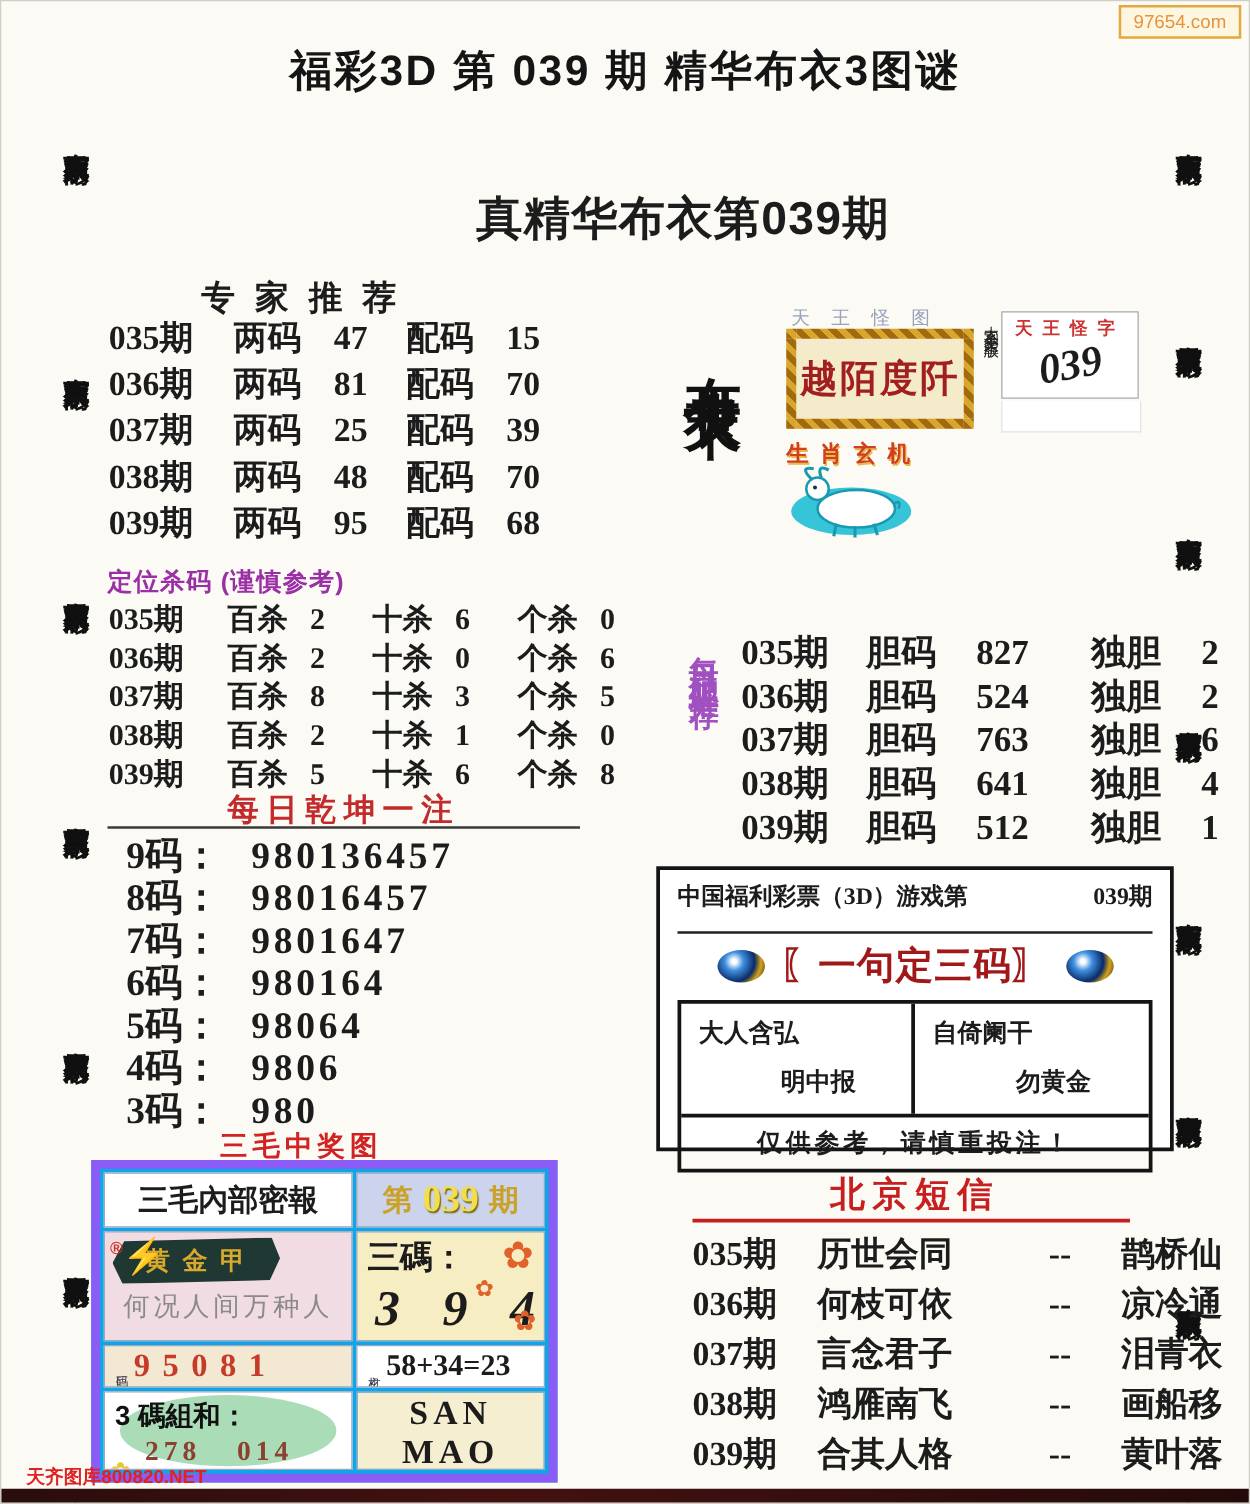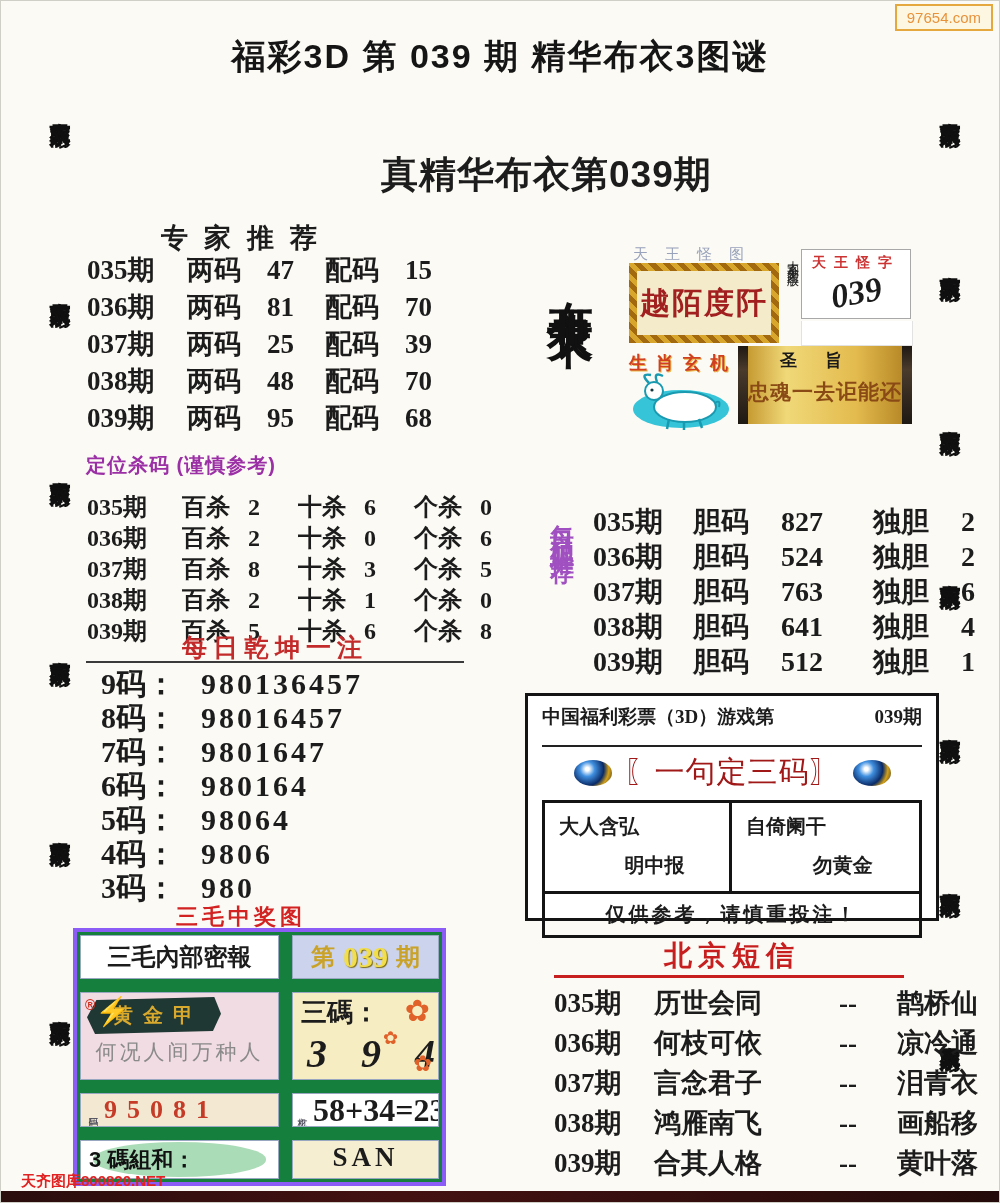--- a/index.html
+++ b/index.html
@@ -20,34 +20,34 @@
   .bottom-bar{left:0;top:1190px;width:1000px;height:13px;background:linear-gradient(90deg,#2a0d0d,#441111 40%,#240a0a);}
   
   .subtitle{left:380px;top:149px;font:bold 37px "Liberation Sans",sans-serif;letter-spacing:1px;}
   .expert-title{left:160px;top:219px;font-weight:bold;font-size:27px;letter-spacing:16px;}
   .rows{display:flex;flex-direction:column;}
   .xrow{display:flex;align-items:baseline;font-size:27px;height:37px;font-weight:600;}
   .xrow .p{width:100px;} .xrow .l{width:80px;} .xrow .v{width:58px;}
   .expert-rows{left:86px;top:251px;}
   .kill-title{left:85px;top:451px;color:#9b2fa5;font:bold 20px "Liberation Sans",sans-serif;letter-spacing:1px;}
   .krow{display:flex;align-items:baseline;font-size:24px;height:31px;font-weight:600;}
-  .krow .p{width:95px;} .krow .l{width:66px;margin-top:12px;} .krow .v{width:50px;}
+  .krow .p{width:95px;} .krow .l{width:66px;} .krow .v{width:50px;}
   .kill-rows{left:86px;top:478px;}
   .qk-title{left:85px;width:378px;top:630px;text-align:center;color:#c32b2b;
             font-weight:bold;font-size:25px;letter-spacing:6px;}
   .qk-line{left:85px;top:660px;width:378px;height:2px;background:#3a3a3a;}
   .qk-rows{left:100px;top:663px;}
   .qrow{display:flex;align-items:baseline;font-size:30px;height:34px;font-weight:bold;}
   .qrow .l{width:100px;} .qrow .v{letter-spacing:3px;}
   .sm-title{left:85px;width:310px;top:901px;text-align:center;color:#d22222;
             font-weight:bold;font-size:22px;letter-spacing:4px;}
   
-  .sanmao{left:72px;top:927px;width:373px;height:258px;background:#15803d;
-          border:4px solid #8b5cf6;box-sizing:border-box;padding:3px;
-          display:grid;grid-template-columns:199px 1fr;grid-template-rows:44px 88px 34px 1fr;gap:13px;}
+  .sanmao{left:72px;top:927px;width:373px;height:258px;background:#0ea5e9;
+          border:7px solid #8b5cf6;box-sizing:border-box;padding:3px;
+          display:grid;grid-template-columns:199px 1fr;grid-template-rows:44px 88px 34px 1fr;gap:3px;}
   .sanmao>div{border:1px solid #9aa7c0;box-sizing:border-box;position:relative;overflow:hidden;}
   .sm-c1{background:#fff;display:flex;align-items:center;justify-content:center;
          font:bold 24px "Liberation Sans",sans-serif;}
   .sm-c2{background:#ccd3ed;display:flex;align-items:center;justify-content:center;gap:8px;}
   .sm-c2 .zh{color:#c9a227;font-weight:bold;font-size:24px;}
   .sm-c2 .num{color:#f2de4a;font-weight:bold;font-size:30px;text-shadow:1px 1px 1px #7a6a10;}
   .sm-c3{background:#f2dce4;padding:4px 6px;}
   .banner{display:inline-block;background:#1f3833;color:#d8a92c;font-weight:bold;font-size:20px;
           letter-spacing:10px;padding:5px 18px 5px 26px;
           clip-path:polygon(0 55%,7% 8%,95% 0,100% 45%,94% 92%,6% 100%);}
@@ -56,21 +56,21 @@
   .slogan{color:#8a8a8a;font-size:21px;letter-spacing:3px;margin-top:4px;text-align:center;}
   .sm-c4{background:#f7edc2;padding:2px 8px;}
   .sm-c4 .lab{font:bold 26px "Liberation Sans",sans-serif;}
   .digits{display:flex;gap:34px;margin-left:6px;font-weight:bold;font-size:40px;font-style:italic;}
   .flower{position:absolute;color:#e0622a;}
   .f1{right:8px;top:0;font-size:30px;} .f2{right:40px;top:34px;font-size:18px;} .f3{right:6px;bottom:2px;font-size:22px;}
   .sm-c5{background:#f3e9d2;display:flex;align-items:center;gap:6px;padding:0 4px;}
   .tiny{writing-mode:vertical-rl;text-orientation:upright;font-size:10px;line-height:1;color:#445;width:13px;}
   .bigcode{color:#c53b28;font-size:26px;letter-spacing:10px;font-weight:600;}
   .sm-c6{background:#fff;display:flex;align-items:center;gap:6px;padding:0 4px;}
-  .formula{font-size:32px;font-weight:600;}
+  .formula{font-size:24px;font-weight:600;}
   .sm-c7{background:#fff;}
   .ellipse{position:absolute;left:6%;top:4%;width:88%;height:92%;background:#abdcb8;border-radius:50%;}
   .zuhe{position:relative;padding:4px 8px;}
   .zuhe .t{font:bold 22px "Liberation Sans",sans-serif;color:#111;}
   .zuhe .n{color:#8c4030;font-size:22px;font-weight:600;letter-spacing:4px;}
   .zf{position:absolute;color:#e9c53a;font-size:20px;}
   .zf1{left:4px;bottom:18px;}
   .sm-c8{background:#e9d9ae;}
   .sm-en{background:#f6eed0;text-align:center;font-weight:bold;font-size:27px;letter-spacing:4px;
          border-bottom:1px solid #cbb98a;padding:1px 0;}
@@ -106,21 +106,21 @@
   .drow .p{width:100px;} .drow .l{width:88px;} .drow .v{width:92px;}
   .drow .v2{width:40px;}
   .bigbox{left:524px;top:692px;width:414px;height:228px;border:3px solid #141414;background:#fff;
           box-sizing:border-box;padding:8px 14px;}
   .bb-head{display:flex;align-items:baseline;border-bottom:2px solid #222;padding-bottom:15px;
            font-weight:bold;font-size:19px;}
   .bb-head .r{margin-left:auto;}
   .bb-title{display:flex;align-items:center;justify-content:center;gap:12px;margin-top:5px;}
   .swirl{width:38px;height:26px;border-radius:50%;
          background:radial-gradient(circle at 35% 35%,#ffffff 0 6%,#3f8fe0 25%,#0a2a66 55%,#d4a017 72%,#20242c 100%);}
-  .bb-title .t{color:#a01818;font-weight:normal;font-size:30px;letter-spacing:1px;}
+  .bb-title .t{color:#a01818;font-weight:bold;font-size:30px;letter-spacing:1px;}
   .innerbox{border:3px solid #141414;margin-top:7px;}
   .ib-cols{display:grid;grid-template-columns:1fr 1fr;height:88px;}
   .ib-col{padding:10px 14px 0;font:bold 20px "Liberation Sans",sans-serif;}
   .ib-col.first{border-right:3px solid #141414;}
   .ib-col .l2{margin-top:12px;margin-left:42%;}
   .ib-note{border-top:3px solid #141414;text-align:center;font:bold 20px "Liberation Sans",sans-serif;
            letter-spacing:3px;padding:7px 12px;}
   .bj-title{left:525px;width:412px;top:936px;text-align:center;color:#c71f1f;
             font-weight:bold;font-size:28px;letter-spacing:6px;}
   .bj-line{left:553px;top:974px;width:350px;height:3px;background:#c71f1f;}
@@ -353,28 +353,20 @@
       <ellipse cx="52" cy="38" rx="48" ry="19" fill="#35c4d8"></ellipse>
       <ellipse cx="56" cy="36" rx="31" ry="15" fill="#ffffff" stroke="#1a9ab0" stroke-width="2"></ellipse>
       <circle cx="25" cy="20" r="9" fill="#ffffff" stroke="#1a9ab0" stroke-width="2"></circle>
       <path d="M20 12 Q10 2 22 4 M28 11 Q24 0 34 5" stroke="#1a9ab0" stroke-width="2.5" fill="none"></path>
       <path d="M40 48 l-2 10 M55 50 l0 9 M70 48 l3 9" stroke="#1a9ab0" stroke-width="2.5"></path>
       <path d="M86 32 q6 -4 4 4" stroke="#1a9ab0" stroke-width="2" fill="none"></path>
       <circle cx="23" cy="19" r="1.6" fill="#14343c"></circle>
     </svg>
   </div>
 
-  <div class="abs scroll">
-    <div class="roller"></div>
-    <div class="scroll-body">
-      <div class="t1">圣旨</div>
-      <div class="t2">忠魂一去讵能还</div>
-    </div>
-    <div class="roller"></div>
-  </div>
 
   <div class="abs dandu-label">每日独胆推荐</div>
   <div class="abs rows dandu-rows">
     <div class="drow">
       <span class="p">035期</span>
       <span class="l">胆码</span>
       <span class="v">827</span>
       <span class="l">独胆</span>
       <span class="v2">2</span>
     </div>

